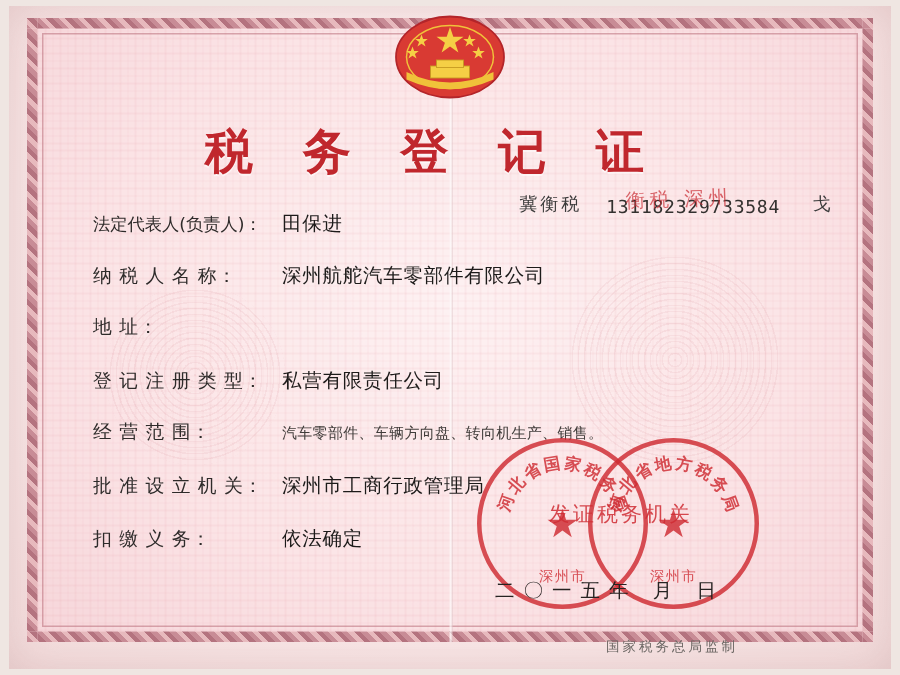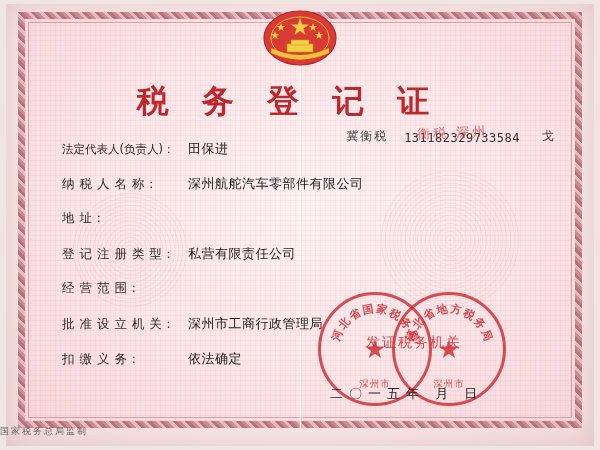--- a/index.html
+++ b/index.html
@@ -265,21 +265,21 @@
     z-index: 9;
     text-align: center;
   }
 
   
   #footer-note {
     position: absolute;
     left: 0;
     bottom: 12px;
     width: 492px;
-    text-align: left;
+    text-align: right;
     font-family: "DejaVu Sans", "Liberation Sans", sans-serif;
     font-size: 9px;
     color: #6b6663;
     letter-spacing: 2px;
     z-index: 5;
   }
 
   
   .rosette {
     position: absolute;
@@ -335,20 +335,21 @@
     </div>
     <div class="field-row">
       <div class="field-label">地             址：</div>
     </div>
     <div class="field-row">
       <div class="field-label">登 记 注 册 类 型：</div>
       <div class="field-value">私营有限责任公司</div>
     </div>
     <div class="field-row">
       <div class="field-label">经 营 范 围：</div>
+      <div class="field-value small">汽车零部件、车辆方向盘、转向机生产、销售。</div>
     </div>
     <div class="field-row">
       <div class="field-label">批 准 设 立 机 关：</div>
       <div class="field-value">深州市工商行政管理局</div>
     </div>
     <div class="field-row">
       <div class="field-label">扣 缴 义 务：</div>
       <div class="field-value">依法确定</div>
     </div>
   </div>

